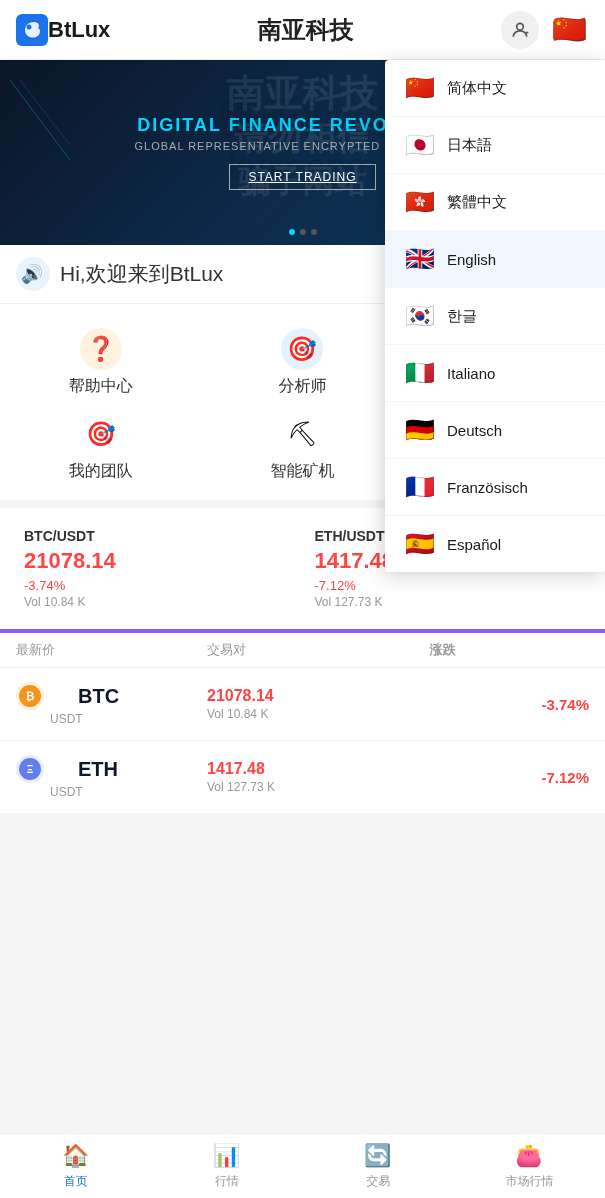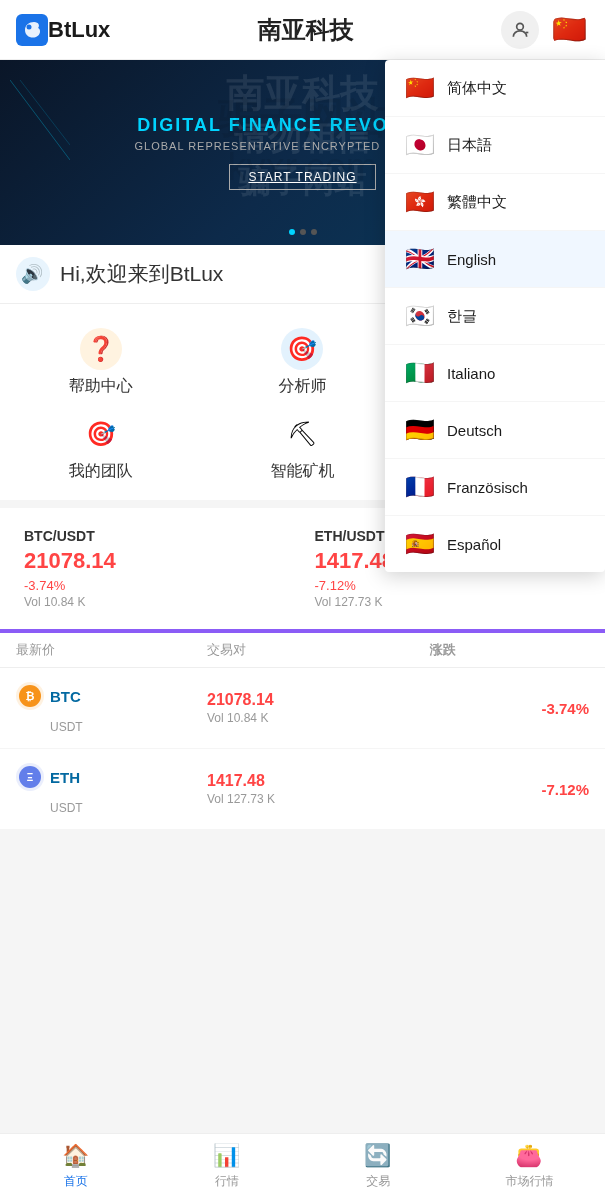--- a/index.html
+++ b/index.html
@@ -272,29 +272,29 @@
     .coin-avatar {
       width: 28px;
       height: 28px;
       border-radius: 50%;
       display: flex;
       align-items: center;
       justify-content: center;
       font-size: 14px;
     }
     .coin-name {
-      font-size: 15px;
-      font-weight: bold;
-      color: #0369a1;
+      font-size: 20px;
+      font-weight: bold;
+      color: #0f172a;
+      margin-left: 28px;
     }
     .coin-pair {
       font-size: 12px;
       color: #999;
       margin-left: 34px;
-      margin-top: 8px;
     }
     .market-price-col {
       text-align: left;
     }
     .market-price {
       font-size: 16px;
       font-weight: bold;
       color: #ff4444;
     }
     .market-vol {

